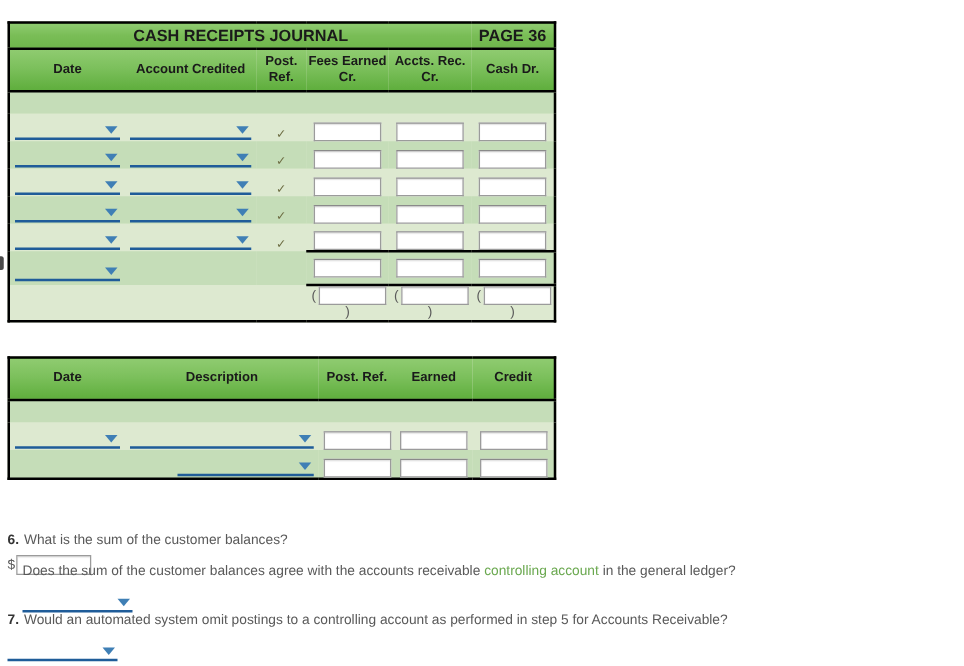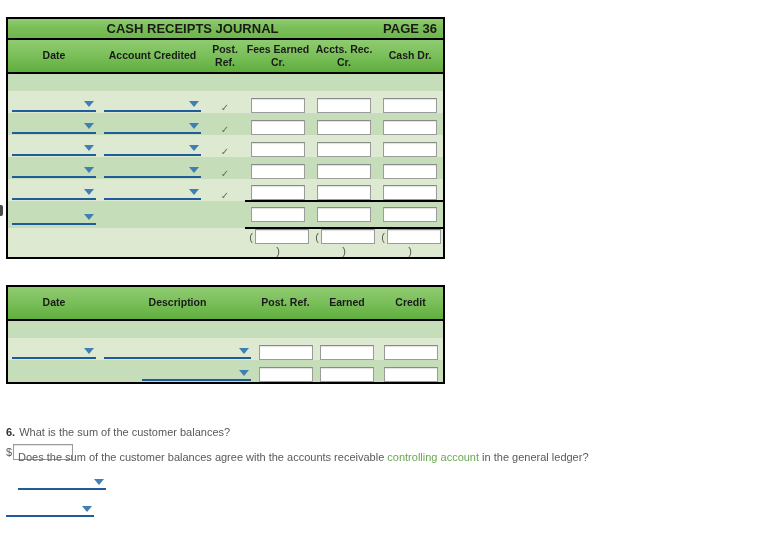--- a/index.html
+++ b/index.html
@@ -426,16 +426,19 @@
 <div class="qblock" id="q-agree">
   <div class="qtext">
     <span>Does the sum of the customer balances agree with the accounts receivable </span><span class="link-green">controlling account</span><span> in the general ledger?</span>
   </div>
   <div class="answer-dd">
       <span class="caret"></span>
     </div>
 </div>
 
 <div class="qblock" id="q7">
+  <div class="qtext">
+    <span class="qnum">7.</span><span>Would an automated system omit postings to a controlling account as performed in step 5 for Accounts Receivable?</span>
+  </div>
   <div class="answer-dd">
       <span class="caret"></span>
     </div>
 </div>
 
 </body></html>

